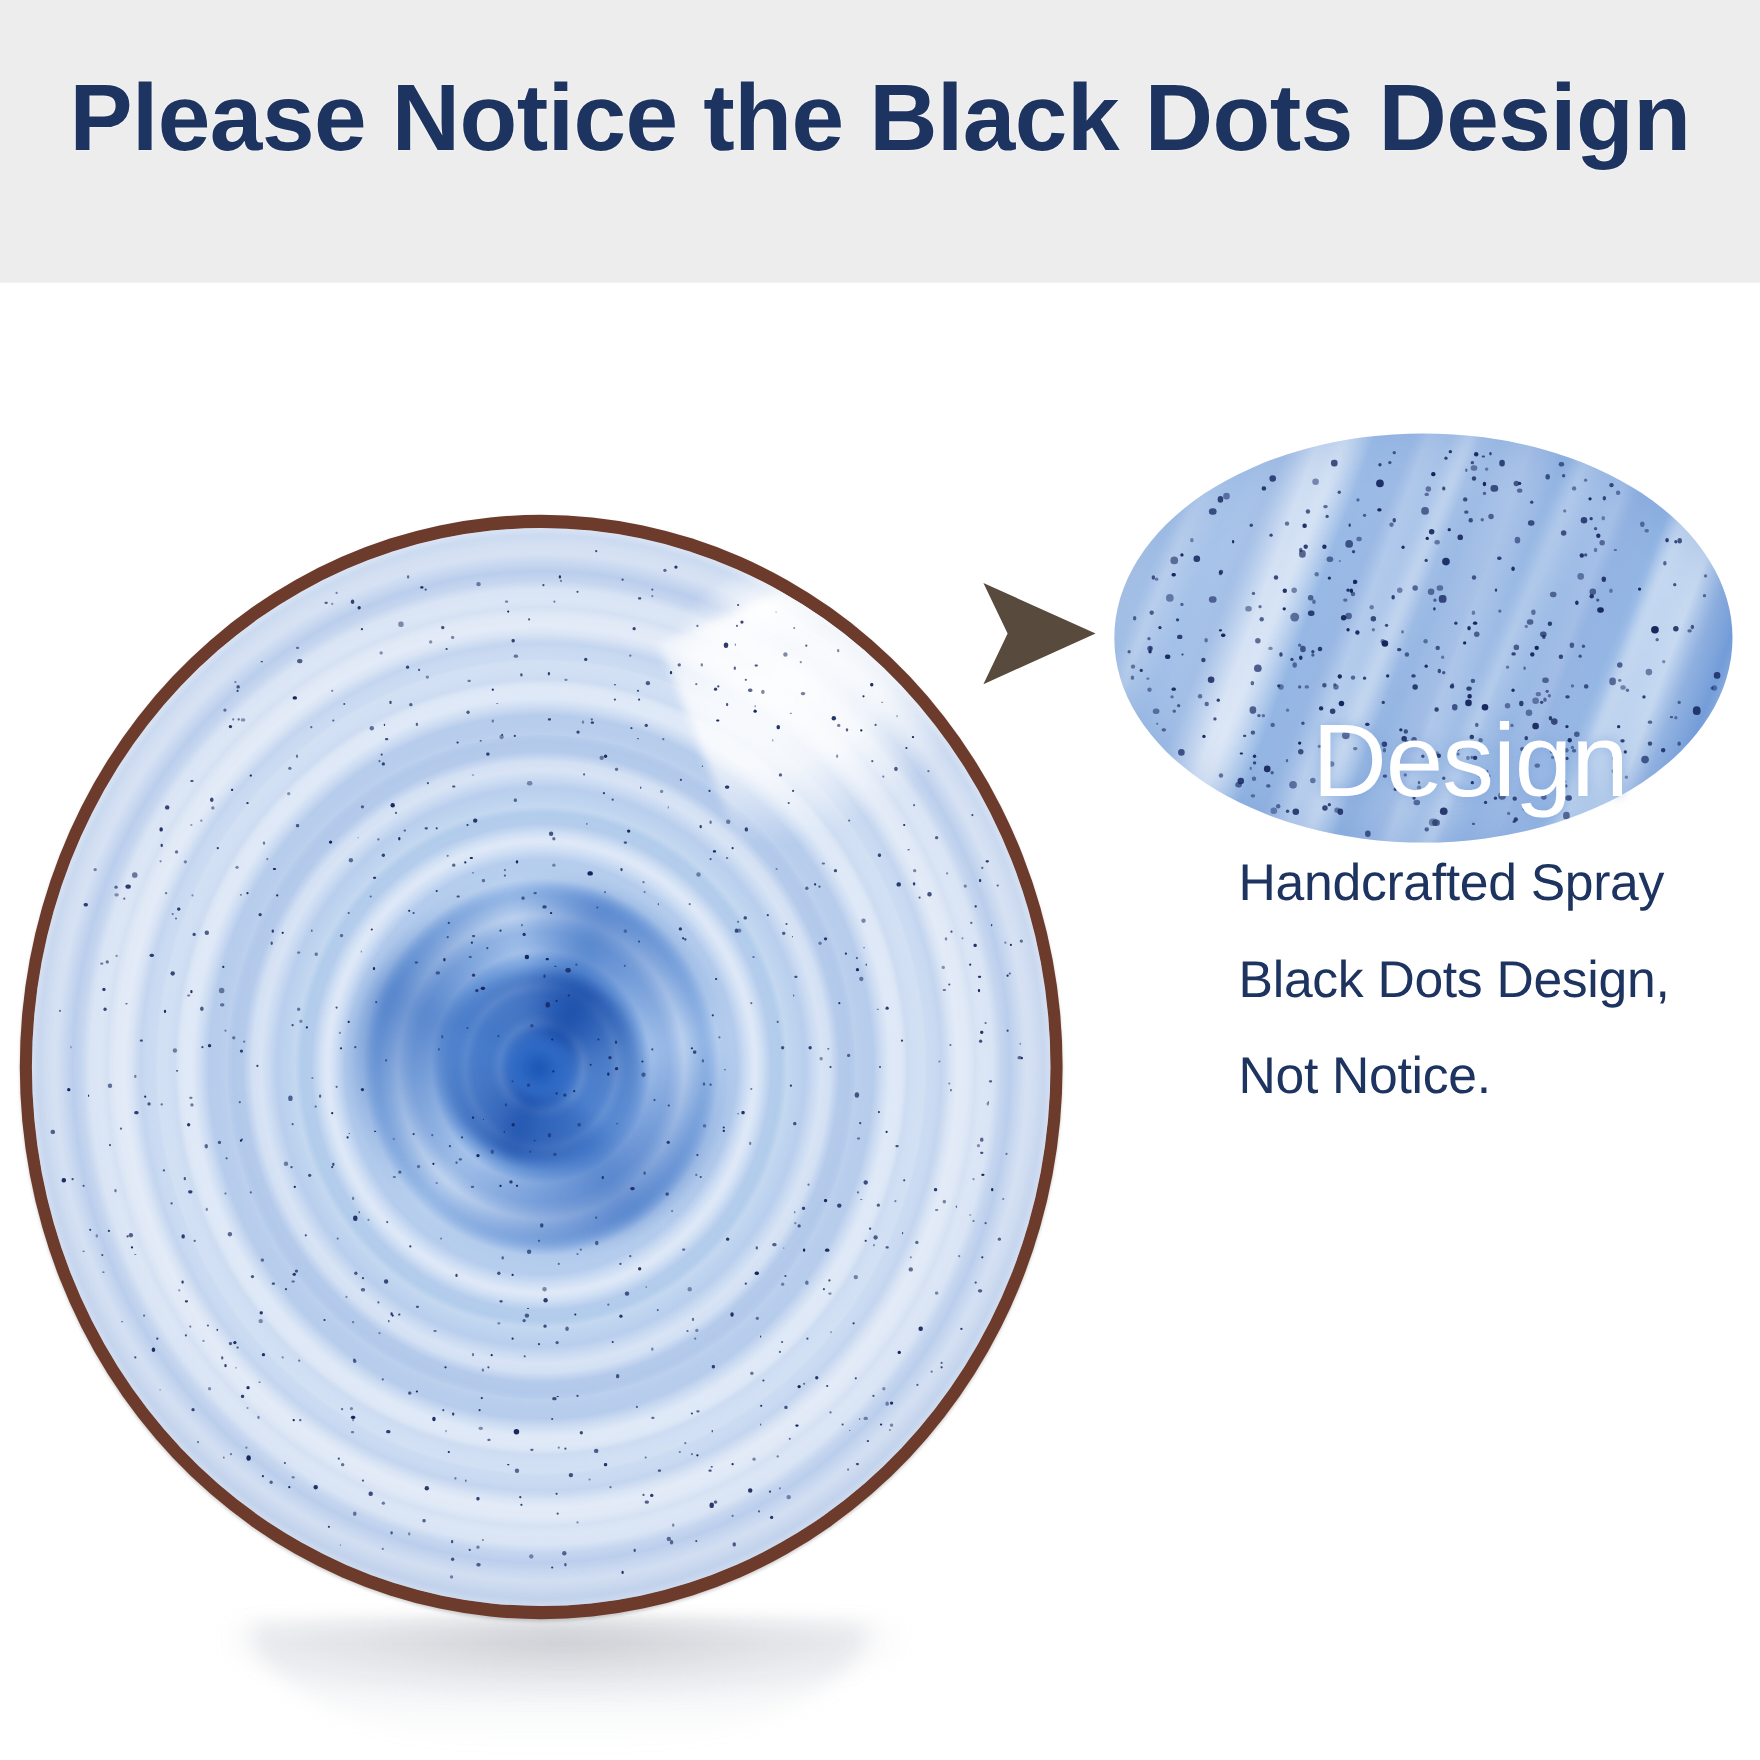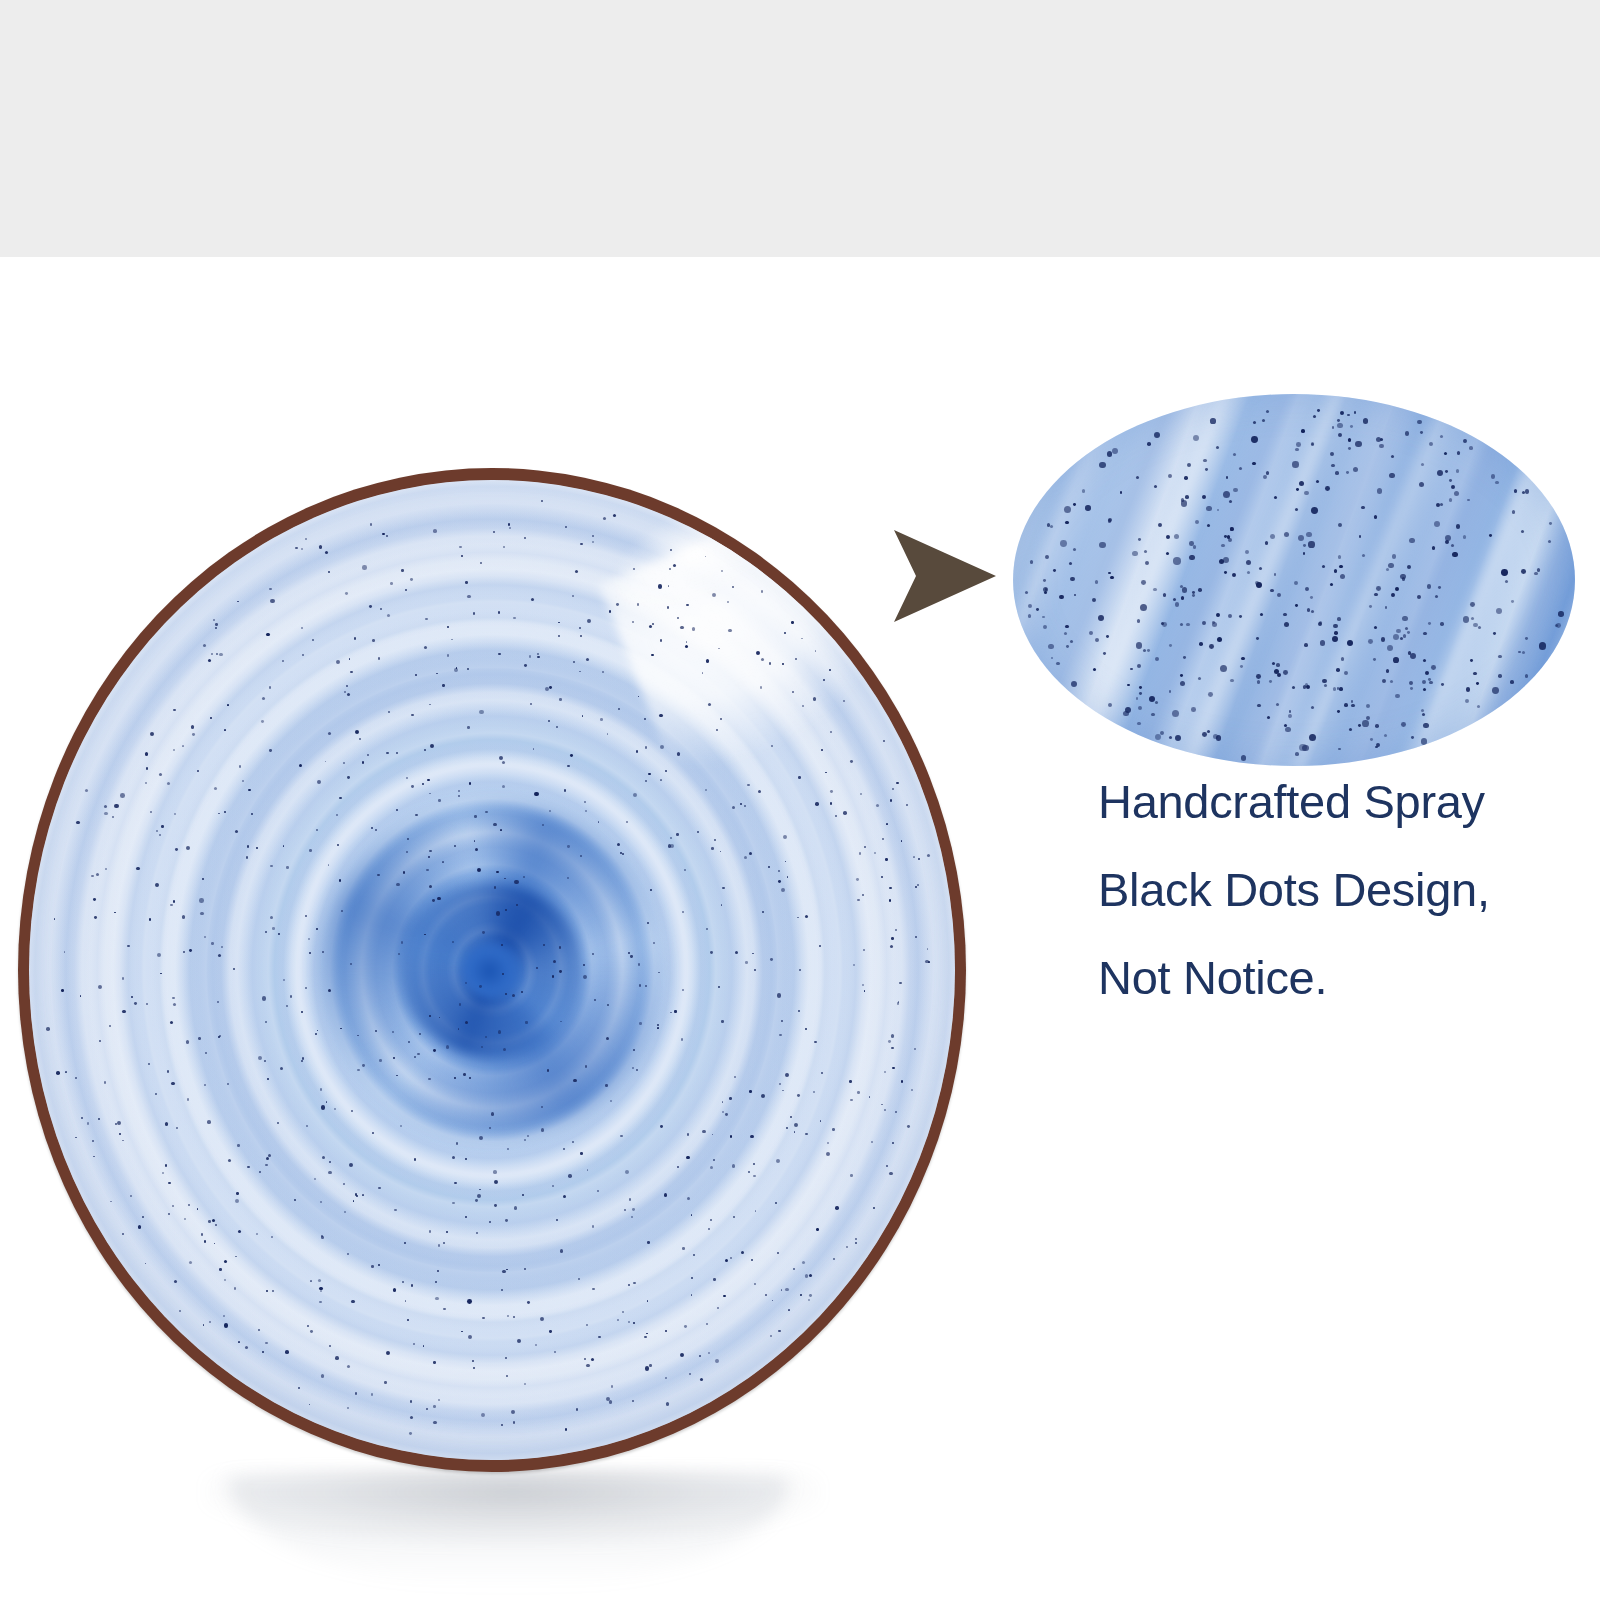--- a/index.html
+++ b/index.html
@@ -207,28 +207,29 @@
 
   
   .body-copy{
     position:absolute;left:1098px;top:758px;width:470px;
     color:#1e3460;
     font-size:47px;
     line-height:88px;
     font-weight:400;
     letter-spacing:-0.3px;
   }
-  .body-copy .ln{display:block;white-space:nowrap;}
+  .body-copy .ln{display:block;white-space:nowrap;margin-left:28px;}
 </style>
 </head>
 <body>
 
 <div id="stage">
 
   <div class="header-band"></div>
+  <div class="header-title">Please Notice the Black Dots Design</div>
 
   <div class="plate-wrap">
     <div class="plate-shadow"></div>
     <div class="plate-reflection"></div>
     <div class="plate">
       <div class="plate-face">
         <div class="rings2"></div>
         <div class="rings"></div>
         <div class="swirl"></div>
         <div class="swirl2"></div>
@@ -1577,20 +1578,21 @@
         <i class="speck" style="left:440.8px;top:97.1px;width:5.04px;height:5.04px;opacity:0.56;background:#14245c"></i>
         <i class="speck" style="left:93.4px;top:241.2px;width:2.82px;height:2.82px;opacity:0.87;background:#14245c"></i>
         <i class="speck" style="left:419.0px;top:152.4px;width:3.20px;height:3.20px;opacity:0.92;background:#14245c"></i>
         <i class="speck" style="left:50.7px;top:111.5px;width:7.09px;height:7.09px;opacity:0.58;background:#14245c"></i>
         <i class="speck" style="left:199.9px;top:340.0px;width:5.43px;height:5.43px;opacity:0.50;background:#14245c"></i>
         <i class="speck" style="left:426.8px;top:108.6px;width:3.54px;height:3.54px;opacity:0.68;background:#14245c"></i>
         <i class="speck" style="left:409.8px;top:293.5px;width:3.43px;height:3.43px;opacity:0.95;background:#14245c"></i>
       </div>
     <div class="callout-vignette"></div>
   </div>
+  <div class="callout-label">Design</div>
 
   <div class="body-copy">
     <span class="ln">Handcrafted Spray</span>
     <span class="ln">Black Dots Design,</span>
     <span class="ln">Not Notice.</span>
   </div>
 
 </div>
 
 </body></html>

